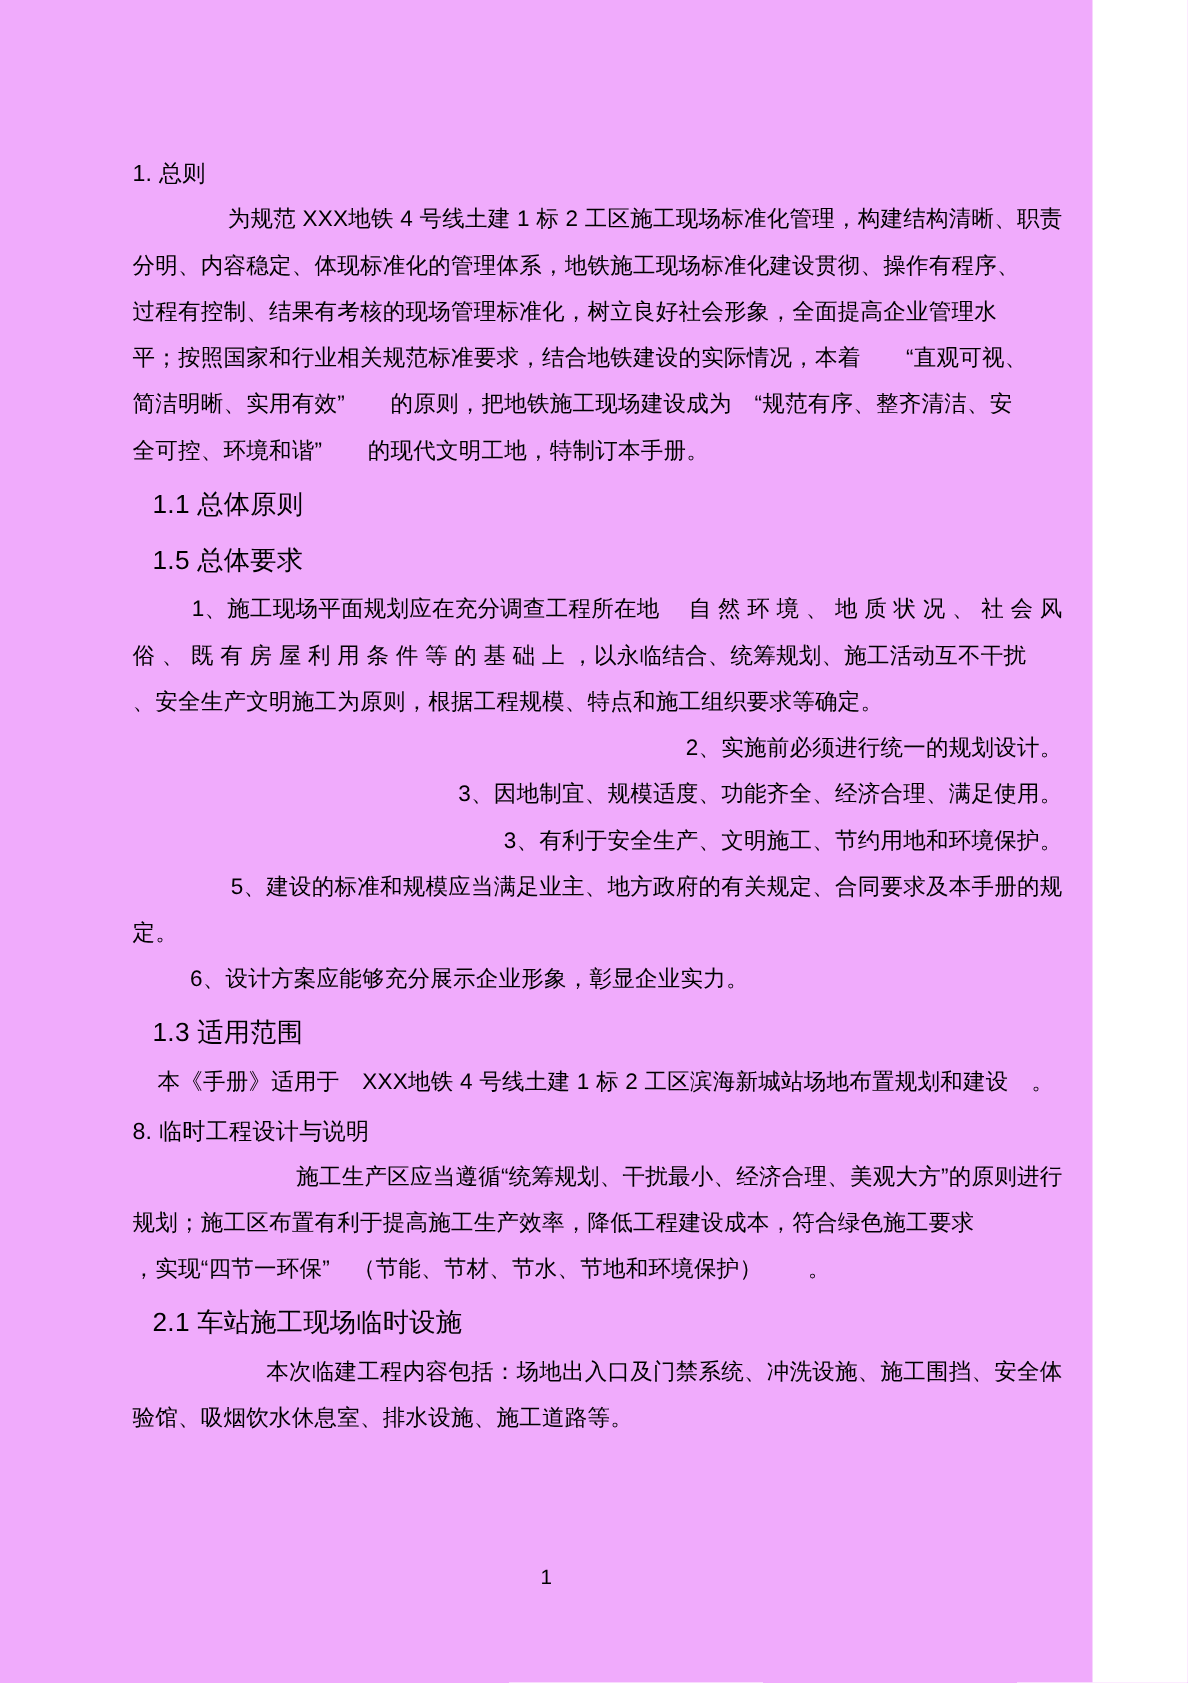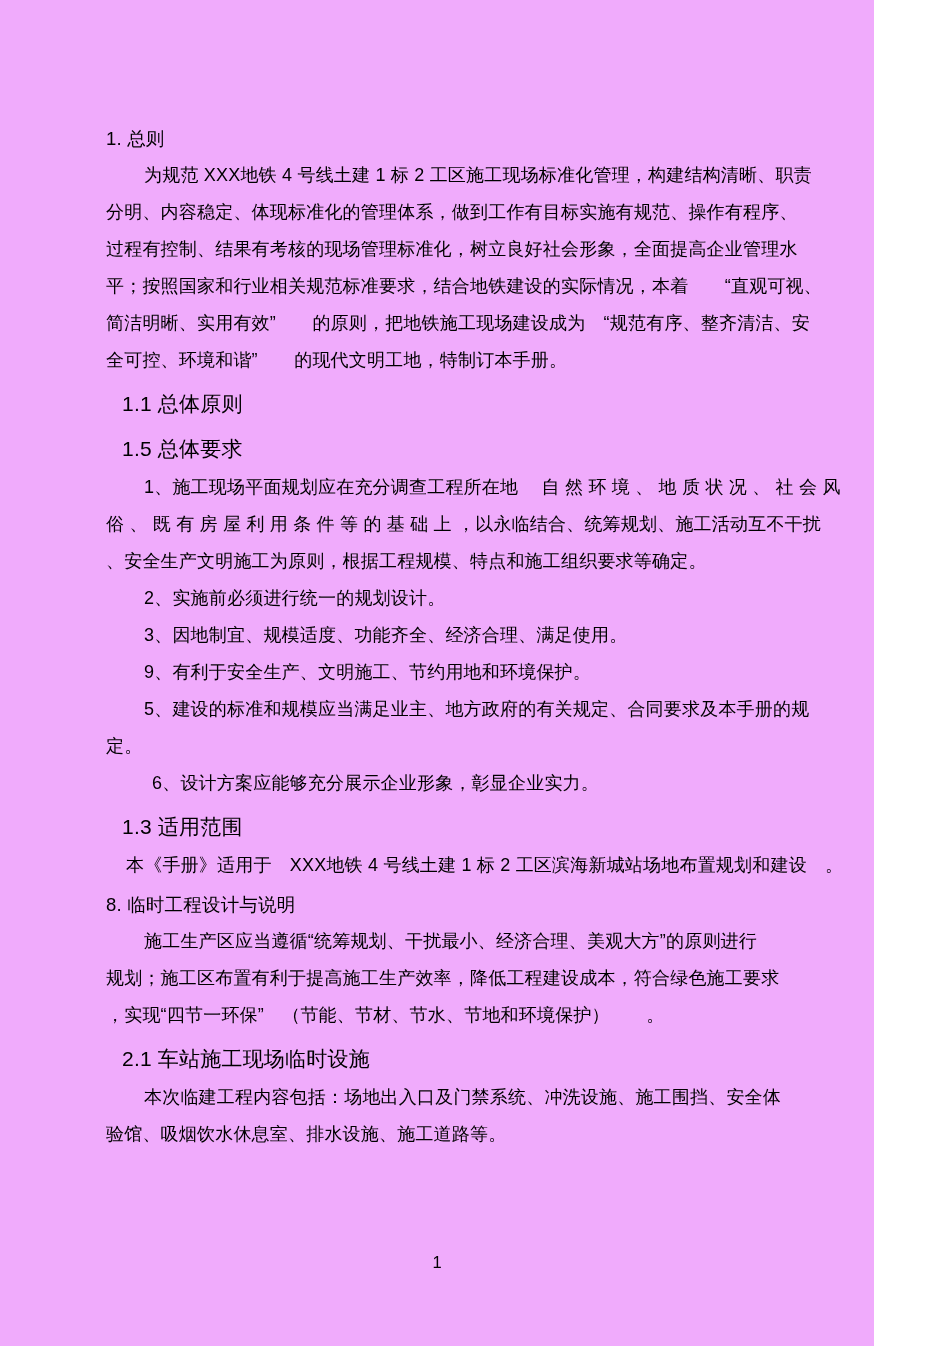--- a/index.html
+++ b/index.html
@@ -38,53 +38,53 @@
   .h2 {
     font-size: 21px;
     font-weight: 500;
     height: 41px;
     line-height: 41px;
     margin-top: 4px;
     margin-left: 16px;
   }
   .ind0 { padding-left: 0; }
   .ind1 { padding-left: 20px; }
-  .ind2 { padding-left: 38px; }
+  .ind2 { padding-left: 38px; text-align: right; }
   .ind3 { padding-left: 46px; }
   .page-number {
     position: absolute;
     left: 0;
     right: 0;
     top: 1244px;
     height: 37px;
     line-height: 37px;
     text-align: center;
     font-size: 16.5px;
   }
 </style>
 </head>
 <body>
 
 <div class="page">
   <div class="doc">
       <div class="line h1 ind0">1. 总则</div>
       <div class="line p ind2">为规范 XXX地铁 4 号线土建 1 标 2 工区施工现场标准化管理，构建结构清晰、职责</div>
-      <div class="line p ind0">分明、内容稳定、体现标准化的管理体系，做到工作有目标实施有规范、操作有程序、</div>
+      <div class="line p ind0">分明、内容稳定、体现标准化的管理体系，地铁施工现场标准化建设贯彻、操作有程序、</div>
       <div class="line p ind0">过程有控制、结果有考核的现场管理标准化，树立良好社会形象，全面提高企业管理水</div>
       <div class="line p ind0">平；按照国家和行业相关规范标准要求，结合地铁建设的实际情况，本着　　“直观可视、</div>
       <div class="line p ind0">简洁明晰、实用有效”　　的原则，把地铁施工现场建设成为　“规范有序、整齐清洁、安</div>
       <div class="line p ind0">全可控、环境和谐”　　的现代文明工地，特制订本手册。</div>
       <div class="line h2 ind0">1.1 总体原则</div>
       <div class="line h2 ind0">1.5 总体要求</div>
       <div class="line p ind2">1、施工现场平面规划应在充分调查工程所在地　 自 然 环 境 、 地 质 状 况 、 社 会 风</div>
       <div class="line p ind0">俗 、 既 有 房 屋 利 用 条 件 等 的 基 础 上 ，以永临结合、统筹规划、施工活动互不干扰</div>
       <div class="line p ind0">、安全生产文明施工为原则，根据工程规模、特点和施工组织要求等确定。</div>
       <div class="line p ind2">2、实施前必须进行统一的规划设计。</div>
       <div class="line p ind2">3、因地制宜、规模适度、功能齐全、经济合理、满足使用。</div>
-      <div class="line p ind2">9、有利于安全生产、文明施工、节约用地和环境保护。</div>
+      <div class="line p ind2">3、有利于安全生产、文明施工、节约用地和环境保护。</div>
       <div class="line p ind2">5、建设的标准和规模应当满足业主、地方政府的有关规定、合同要求及本手册的规</div>
       <div class="line p ind0">定。</div>
       <div class="line p ind3">6、设计方案应能够充分展示企业形象，彰显企业实力。</div>
       <div class="line h2 ind0">1.3 适用范围</div>
       <div class="line p ind1">本《手册》适用于　XXX地铁 4 号线土建 1 标 2 工区滨海新城站场地布置规划和建设　。</div>
       <div class="line h1 ind0">8. 临时工程设计与说明</div>
       <div class="line p ind2">施工生产区应当遵循“统筹规划、干扰最小、经济合理、美观大方”的原则进行</div>
       <div class="line p ind0">规划；施工区布置有利于提高施工生产效率，降低工程建设成本，符合绿色施工要求</div>
       <div class="line p ind0">，实现“四节一环保”　（节能、节材、节水、节地和环境保护）　　。</div>
       <div class="line h2 ind0">2.1 车站施工现场临时设施</div>

